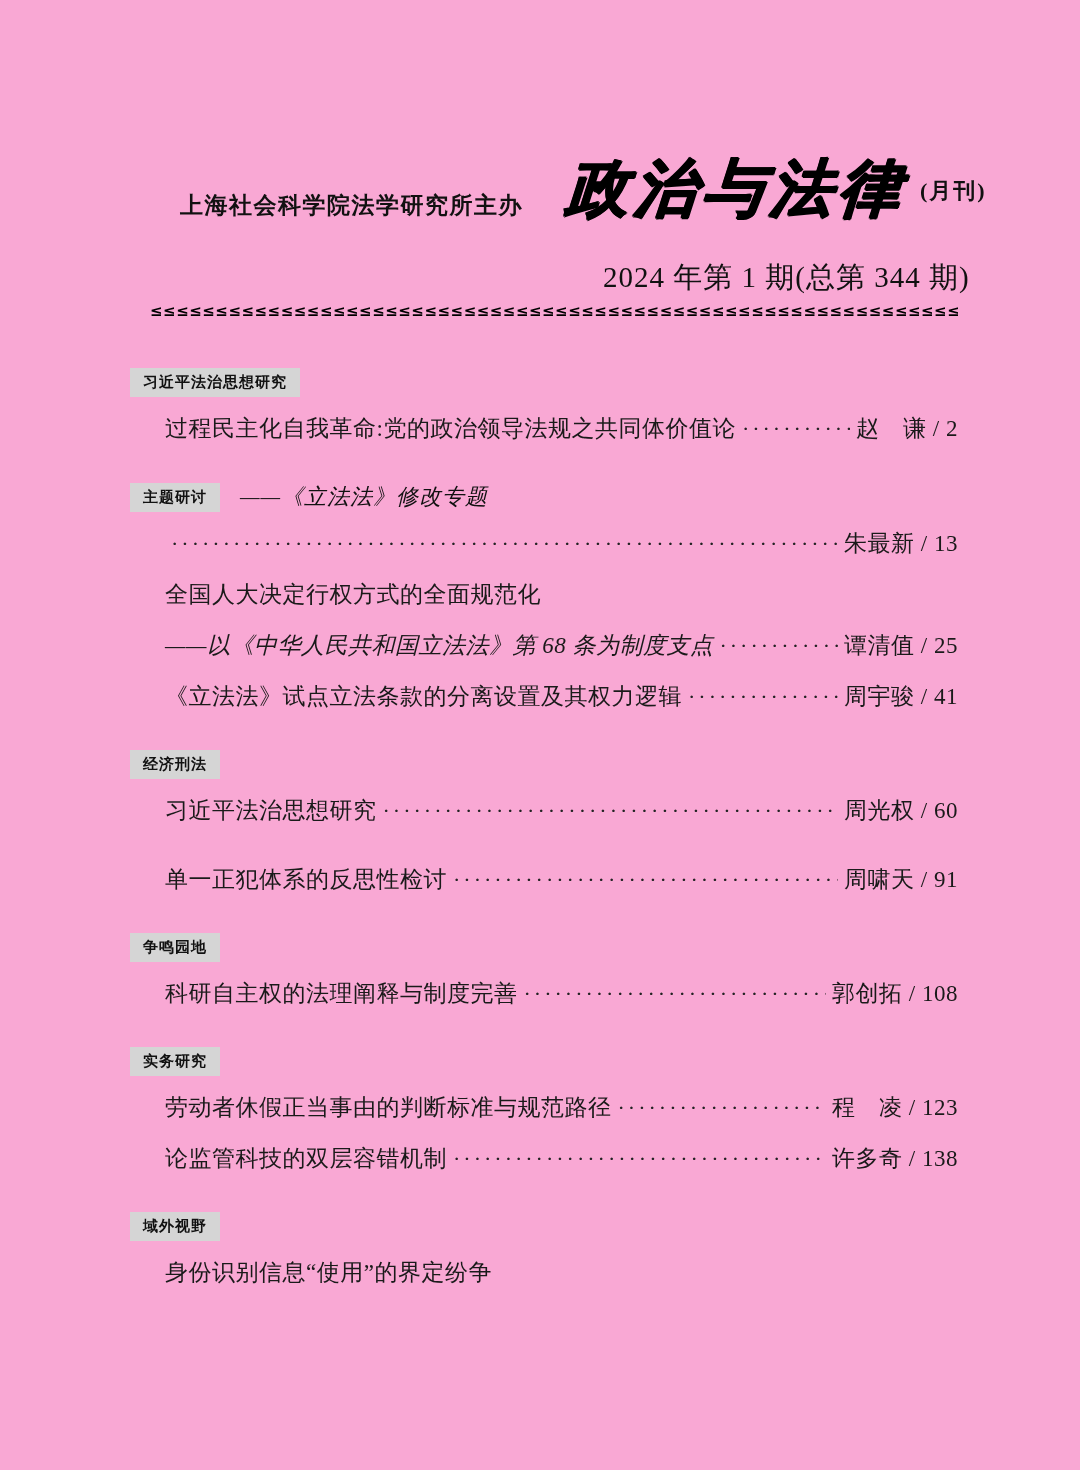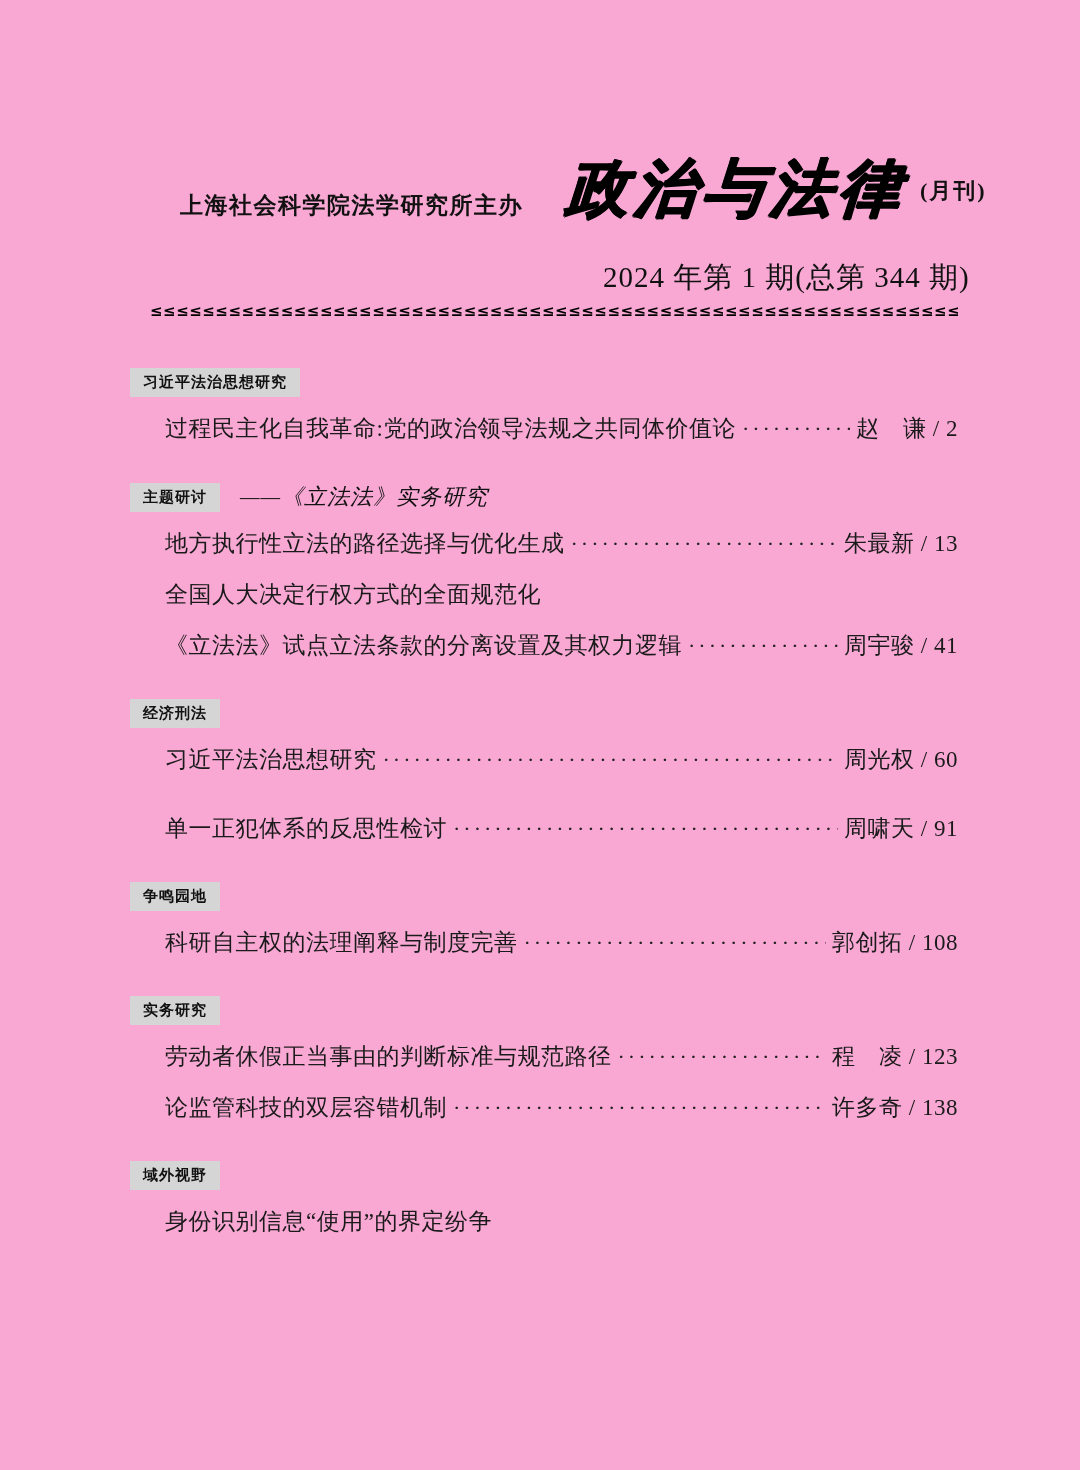--- a/index.html
+++ b/index.html
@@ -152,31 +152,35 @@
       <div class="entry-line">
         <span class="entry-title">过程民主化自我革命:党的政治领导法规之共同体价值论</span>
         <span class="leader"></span>
         <span class="entry-byline">赵　谦 / 2</span>
       </div>
     </div>
 
     <div class="section">
       <div class="section-head">
         <span class="section-label">主题研讨</span>
-        <span class="section-subtitle">——《立法法》实务研究</span>
-      </div>
-      <div class="entry-line">
-        <span class="entry-title">地方执行性立法的路径选择与优化生成</span>
+        <span class="section-subtitle">——《立法法》修改专题</span>
+      </div>
+      <div class="entry-line">
         <span class="leader"></span>
         <span class="entry-byline">朱最新 / 13</span>
       </div>
       <div class="entry-line plain">
         <span class="entry-title">全国人大决定行权方式的全面规范化</span>
 
       </div>
+      <div class="entry-line kai">
+        <span class="entry-title">——以《中华人民共和国立法法》第 68 条为制度支点</span>
+        <span class="leader"></span>
+        <span class="entry-byline">谭清值 / 25</span>
+      </div>
       <div class="entry-line">
         <span class="entry-title">《立法法》试点立法条款的分离设置及其权力逻辑</span>
         <span class="leader"></span>
         <span class="entry-byline">周宇骏 / 41</span>
       </div>
     </div>
 
     <div class="section">
       <div class="section-head">
         <span class="section-label">经济刑法</span>

